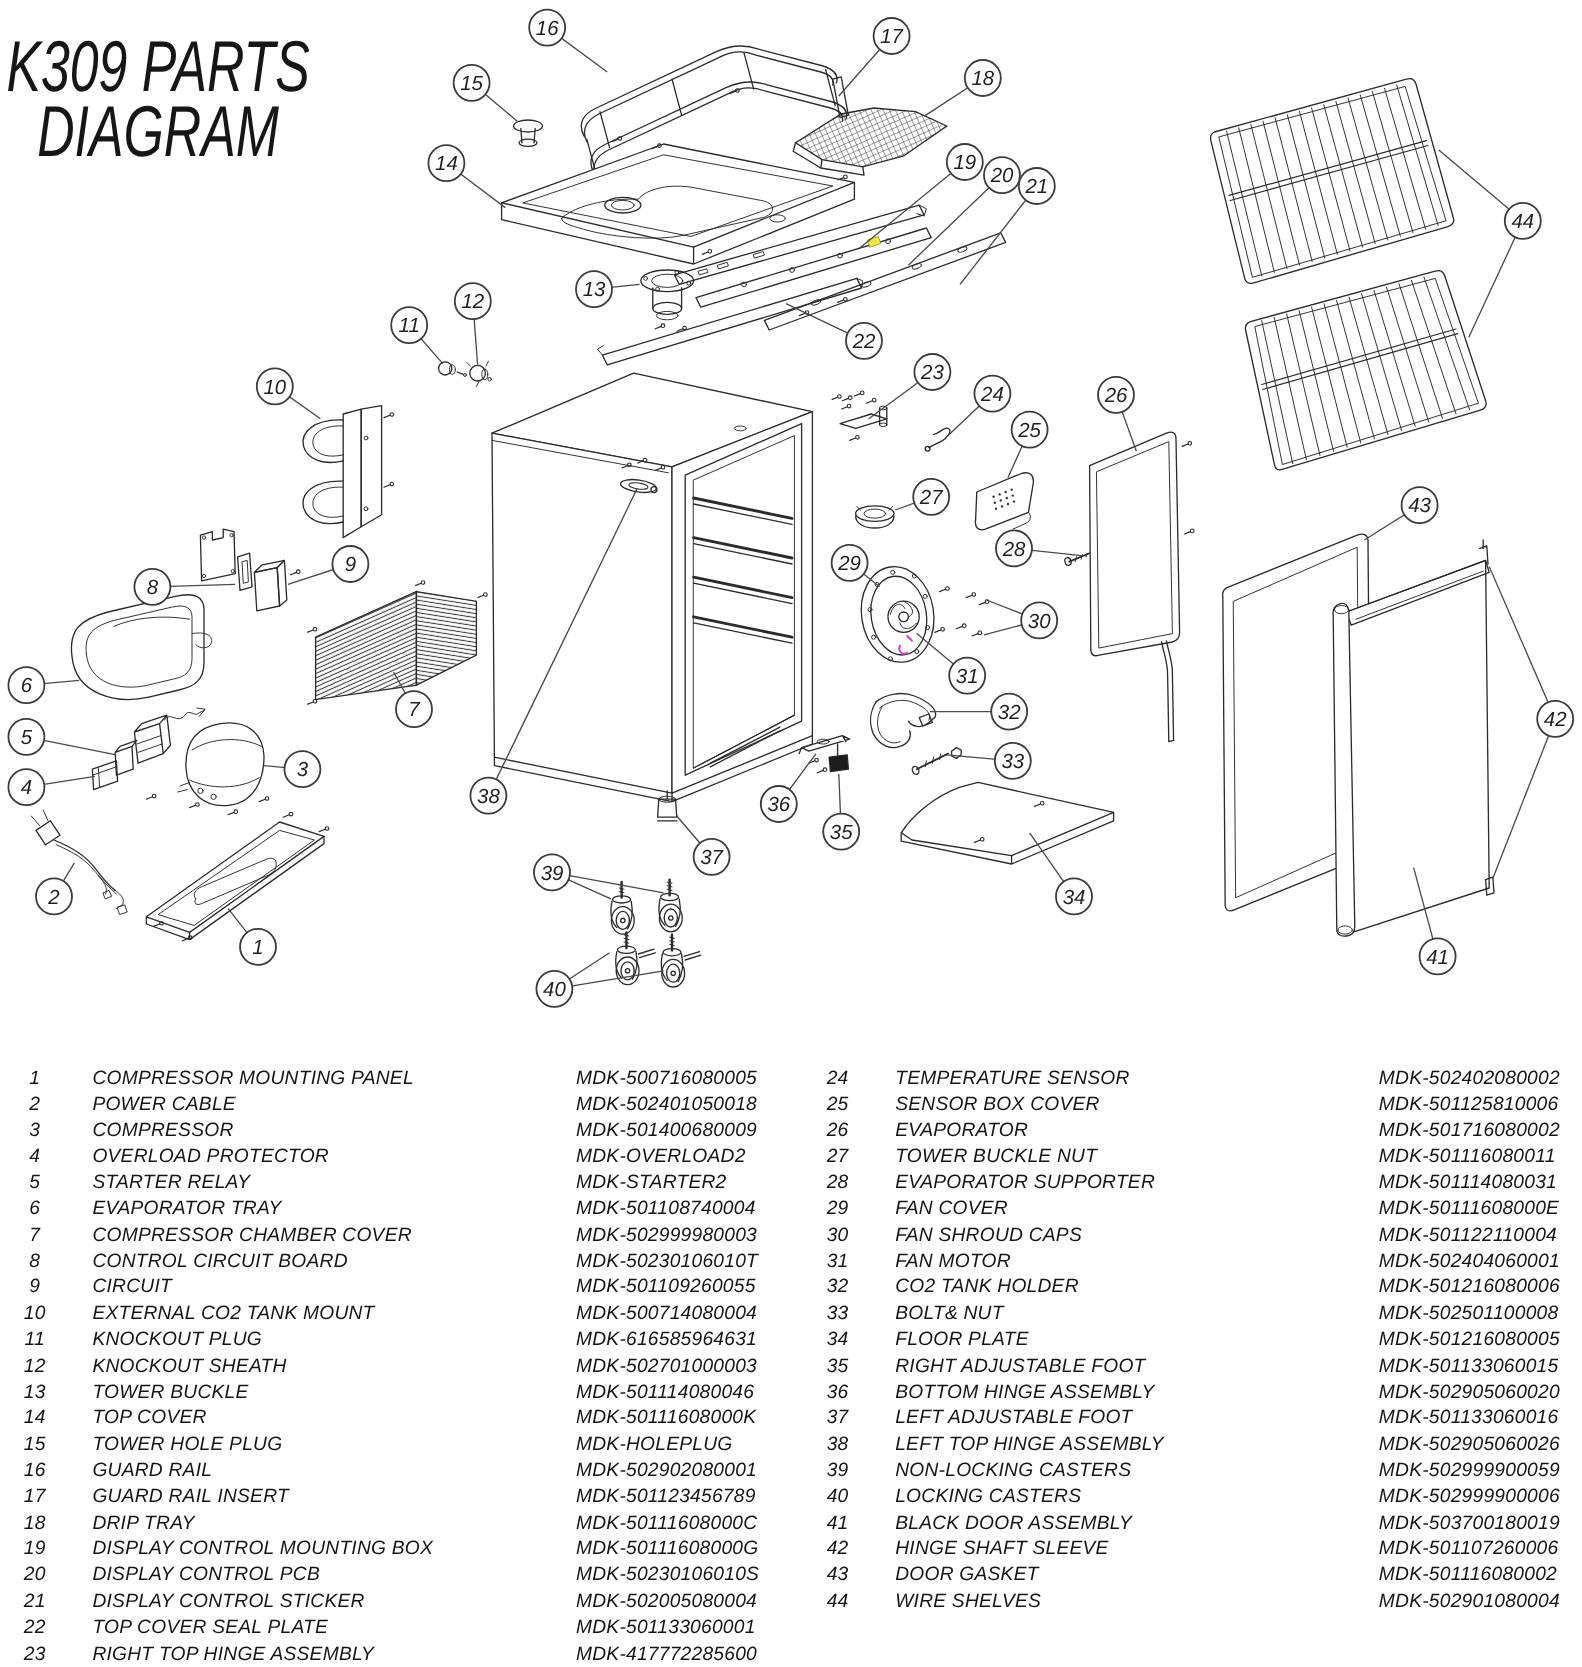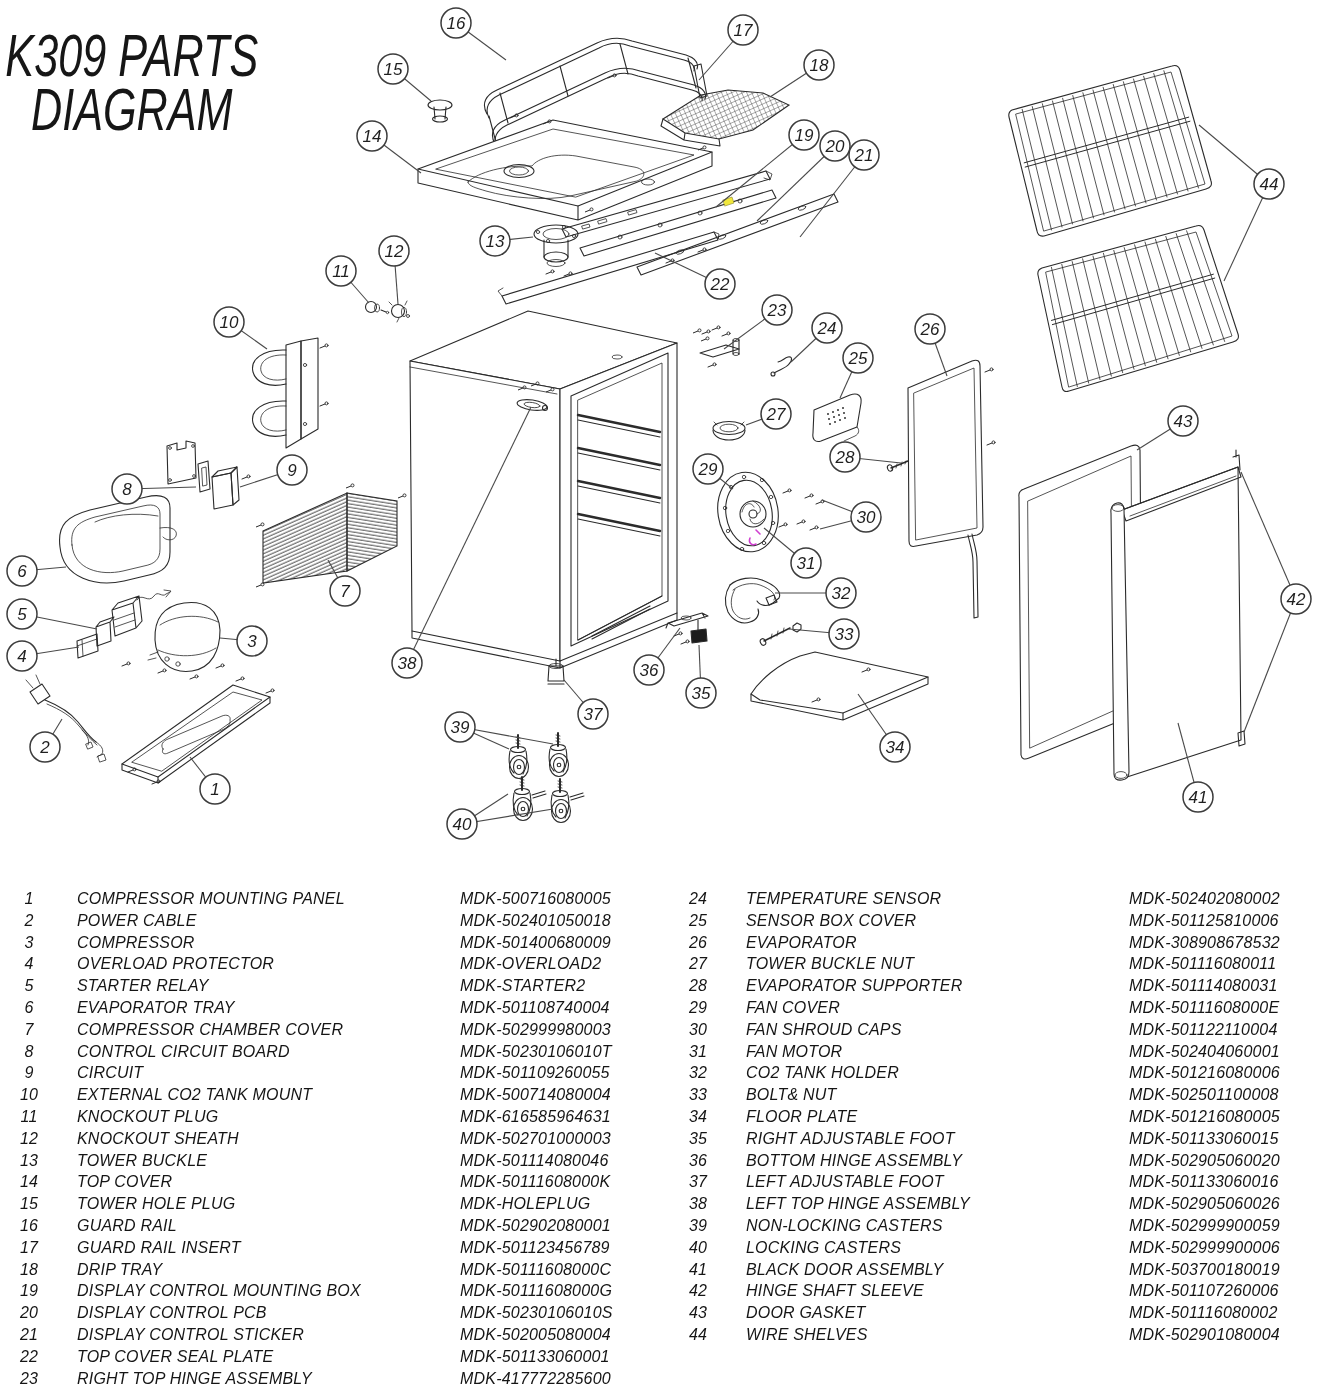--- a/index.html
+++ b/index.html
@@ -17,21 +17,21 @@
   .svg-title{fill:#161616;font-size:60px;letter-spacing:0px;font-family:"Liberation Sans",sans-serif;}
   
   #parts-list{position:absolute;left:0;top:888px;width:1318px;height:501px;color:#151515;
               font-size:16px;letter-spacing:0.2px;}
   .pcol{position:absolute;top:0;height:501px;}
   #col-left{left:14px;width:650px;}
   #col-right{left:683px;width:635px;}
   .prow{position:relative;height:21.8px;line-height:21.8px;white-space:nowrap;}
   .pnum{position:absolute;left:0;width:30px;text-align:center;}
   .pname{position:absolute;left:46px;margin-left:17px;}
-  .ppn{position:absolute;left:446px;}
+  .ppn{position:absolute;left:466px;}
 </style>
 </head>
 <body>
 
 <div id="stage">
 
   <svg id="diagram-svg" width="1318" height="878" viewBox="0 0 1318 878" xmlns="http://www.w3.org/2000/svg">
     <defs>
       <pattern id="grid" width="4.6" height="4.6" patternUnits="userSpaceOnUse" patternTransform="rotate(-24)">
         <path d="M0,0 L4.6,0 M0,0 L0,4.6" stroke="#3a3a3a" stroke-width="0.8" fill="none"></path>
@@ -799,21 +799,21 @@
           <span class="ppn">MDK-502402080002</span>
         </div>
         <div class="prow">
           <span class="pnum">25</span>
           <span class="pname">SENSOR BOX COVER</span>
           <span class="ppn">MDK-501125810006</span>
         </div>
         <div class="prow">
           <span class="pnum">26</span>
           <span class="pname">EVAPORATOR</span>
-          <span class="ppn">MDK-308908678532</span>
+          <span class="ppn">MDK-501716080002</span>
         </div>
         <div class="prow">
           <span class="pnum">27</span>
           <span class="pname">TOWER BUCKLE NUT</span>
           <span class="ppn">MDK-501116080011</span>
         </div>
         <div class="prow">
           <span class="pnum">28</span>
           <span class="pname">EVAPORATOR SUPPORTER</span>
           <span class="ppn">MDK-501114080031</span>

